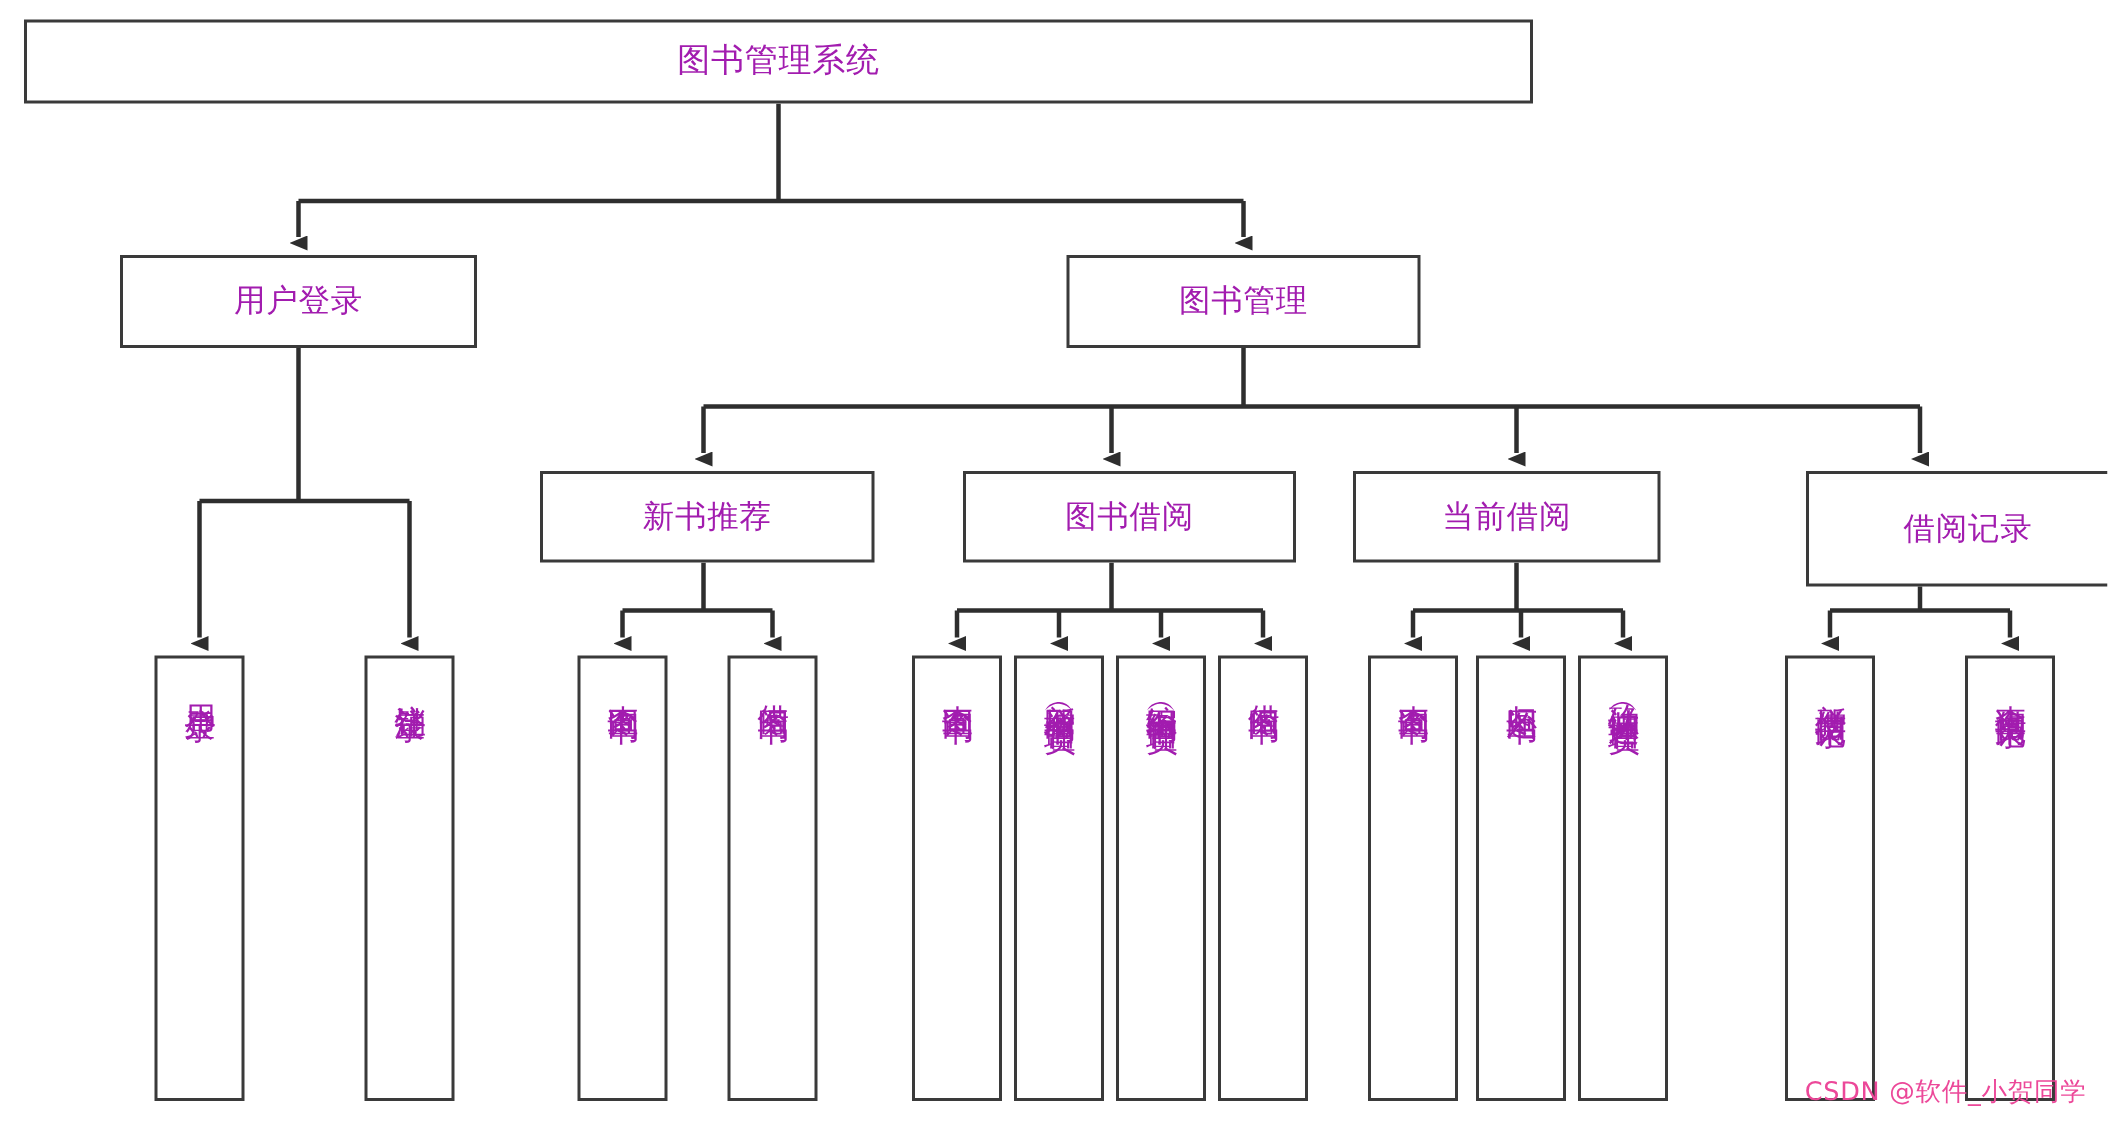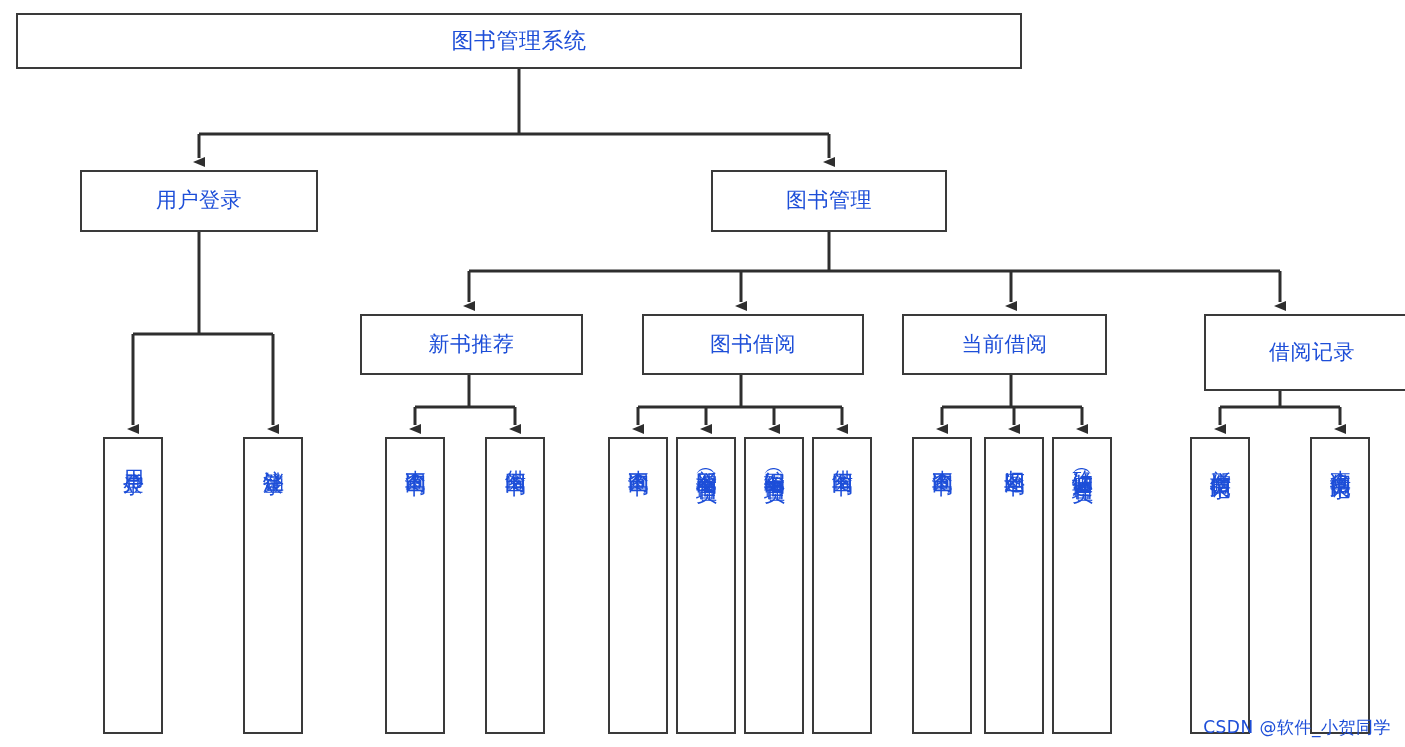--- a/index.html
+++ b/index.html
@@ -27,21 +27,21 @@
     pointer-events: none;
   }
   .node {
     position: absolute;
     box-sizing: border-box;
     background: #ffffff;
     border: 2px solid #3a3a3a;
     display: flex;
     align-items: center;
     justify-content: center;
-    color: #1d4ed8;
+    color: #a21caf;
   }
   .node .label {
     font-size: 21px;
     line-height: 1.22;
     letter-spacing: 0.5px;
     white-space: pre;
     text-align: center;
   }
   .node.vertical {
     align-items: flex-start;
@@ -56,21 +56,21 @@
     letter-spacing: 2px;
     white-space: pre;
     text-align: left;
   }
   .node.root .label { font-size: 22px; }
   .watermark {
     position: absolute;
     right: 14px;
     bottom: 8px;
     font-size: 17px;
-    color: #1d4ed8;
+    color: #ec4899;
     letter-spacing: 0.5px;
     white-space: nowrap;
     font-family: "DejaVu Sans", "Liberation Sans", sans-serif;
   }
 </style>
 </head>
 <body>
 
 <div id="canvas">
 

